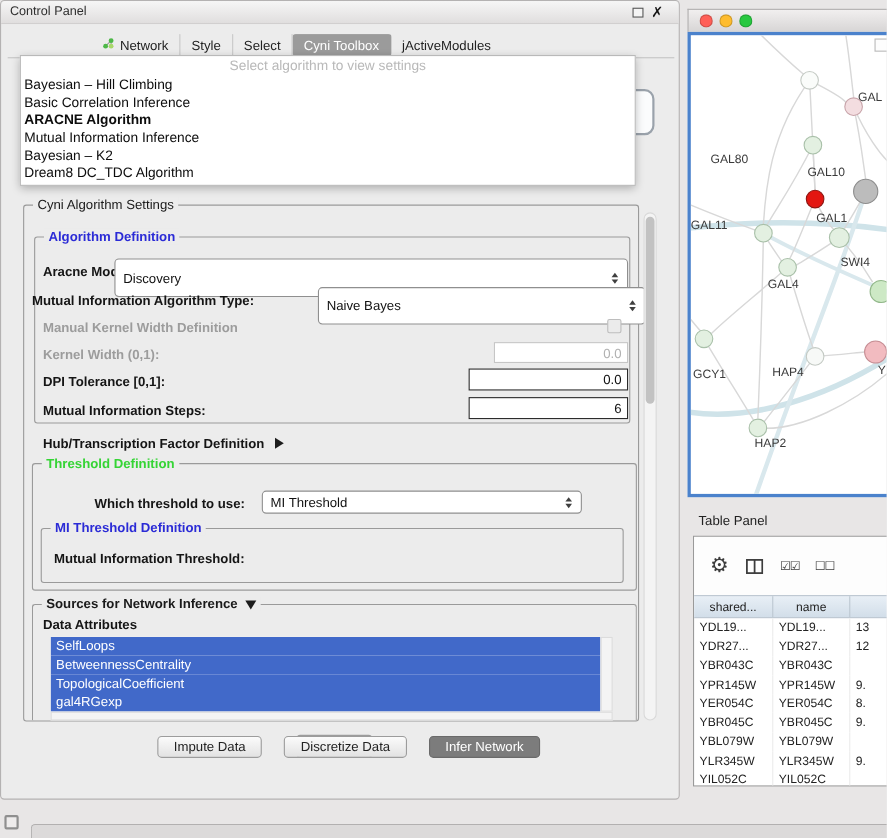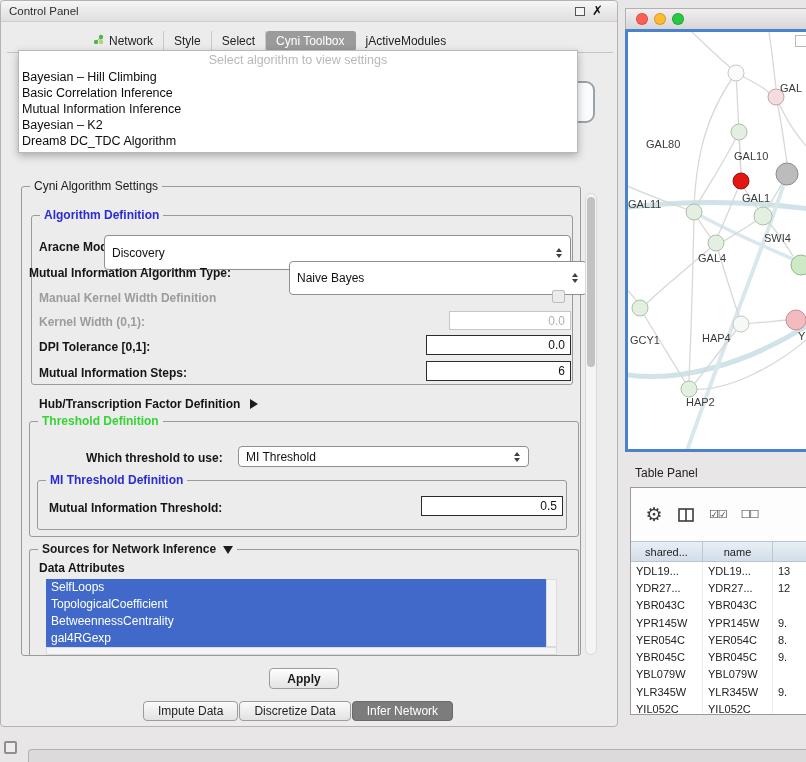--- a/index.html
+++ b/index.html
@@ -94,21 +94,21 @@
   #settings-scrollbar { left:584px; top:192px; width:12px; height:462px; background:#f4f4f4; border:1px solid #d9d9d9; border-radius:6px; }
   #settings-scroll-thumb { position:absolute; left:1px; top:3px; width:8px; height:170px; background:#c2c2c2; border-radius:4px; }
 
   #apply-btn {
     left:268px; top:667px; width:70px; height:21px;
     background:linear-gradient(#fefefe,#e3e3e3); border:1px solid #9c9c9c; border-radius:4px;
     font-size:12px; font-weight:600; color:#1a1a1a; font-family:inherit;
     display:flex; align-items:center; justify-content:center; cursor:default;
   }
 
-  .bottom-tabs { left:142px; top:700px; display:flex; gap:1px; }
+  .bottom-tabs { left:142px; top:668px; display:flex; gap:20px; }
   .btab {
     height:20px; padding:0 14px; display:flex; align-items:center;
     font-size:12px; color:#222;
     background:linear-gradient(#fbfbfb,#e2e2e2); border:1px solid #9c9c9c; border-radius:4px;
     white-space:nowrap; cursor:default;
   }
   .btab.sel { background:#7c7c7c; color:#fff; border-color:#6a6a6a; }
 
   
   #network-window { left:625px; top:8px; width:200px; height:444px; background:#e4e2e2; }
@@ -179,20 +179,21 @@
     </div>
   <div class="tab-underline abs"></div>
 
   <div id="peek-box" class="abs"></div>
 
   <div id="algorithm-popup" class="abs">
     <div class="pop-prompt">Select algorithm to view settings</div>
     <div>
         <div class="pop-item">Bayesian – Hill Climbing</div>
         <div class="pop-item">Basic Correlation Inference</div>
+        <div class="pop-item bold">ARACNE Algorithm</div>
         <div class="pop-item">Mutual Information Inference</div>
         <div class="pop-item">Bayesian – K2</div>
         <div class="pop-item">Dream8 DC_TDC Algorithm</div>
       </div>
   </div>
 
   <div class="groupbox abs" style="left:20px;top:185px;width:560px;height:470px">
     <span class="group-title gt-black">Cyni Algorithm Settings</span>
   </div>
   <div class="groupbox abs" style="left:30px;top:214px;width:542px;height:170px">
@@ -242,32 +243,31 @@
     <span class="spin">
         <span class="tri-up"></span>
         <span class="tri-down"></span>
       </span>
   </div>
 
   <div class="groupbox abs" style="left:36px;top:479px;width:530px;height:50px">
     <span class="group-title gt-blue">MI Threshold Definition</span>
   </div>
   <div class="flabel abs" style="left:48px;top:500px">Mutual Information Threshold:</div>
-  <input class="tfield abs" style="left: 420px; top: 495px; width: 142px; height: 20px;" readonly="" value="0.5">
 
   <div class="groupbox no-bottom abs" style="left:28px;top:548px;width:550px;height:106px">
     <span class="group-title gt-black gt-bold">
       <span>Sources for Network Inference</span><span class="caret-down"></span>
     </span>
   </div>
   <div class="flabel abs" style="left:38px;top:560px">Data Attributes</div>
   <div id="attr-list" class="abs">
       <div class="attr-item">SelfLoops</div>
+      <div class="attr-item">BetweennessCentrality</div>
       <div class="attr-item">TopologicalCoefficient</div>
-      <div class="attr-item">BetweennessCentrality</div>
       <div class="attr-item">gal4RGexp</div>
     </div>
   <div id="attr-vscroll" class="abs"></div>
   <div id="attr-hscroll" class="abs"></div>
 
   <div id="settings-scrollbar" class="abs">
     <div id="settings-scroll-thumb"></div>
   </div>
 
   <button id="apply-btn" class="abs">Apply</button>

